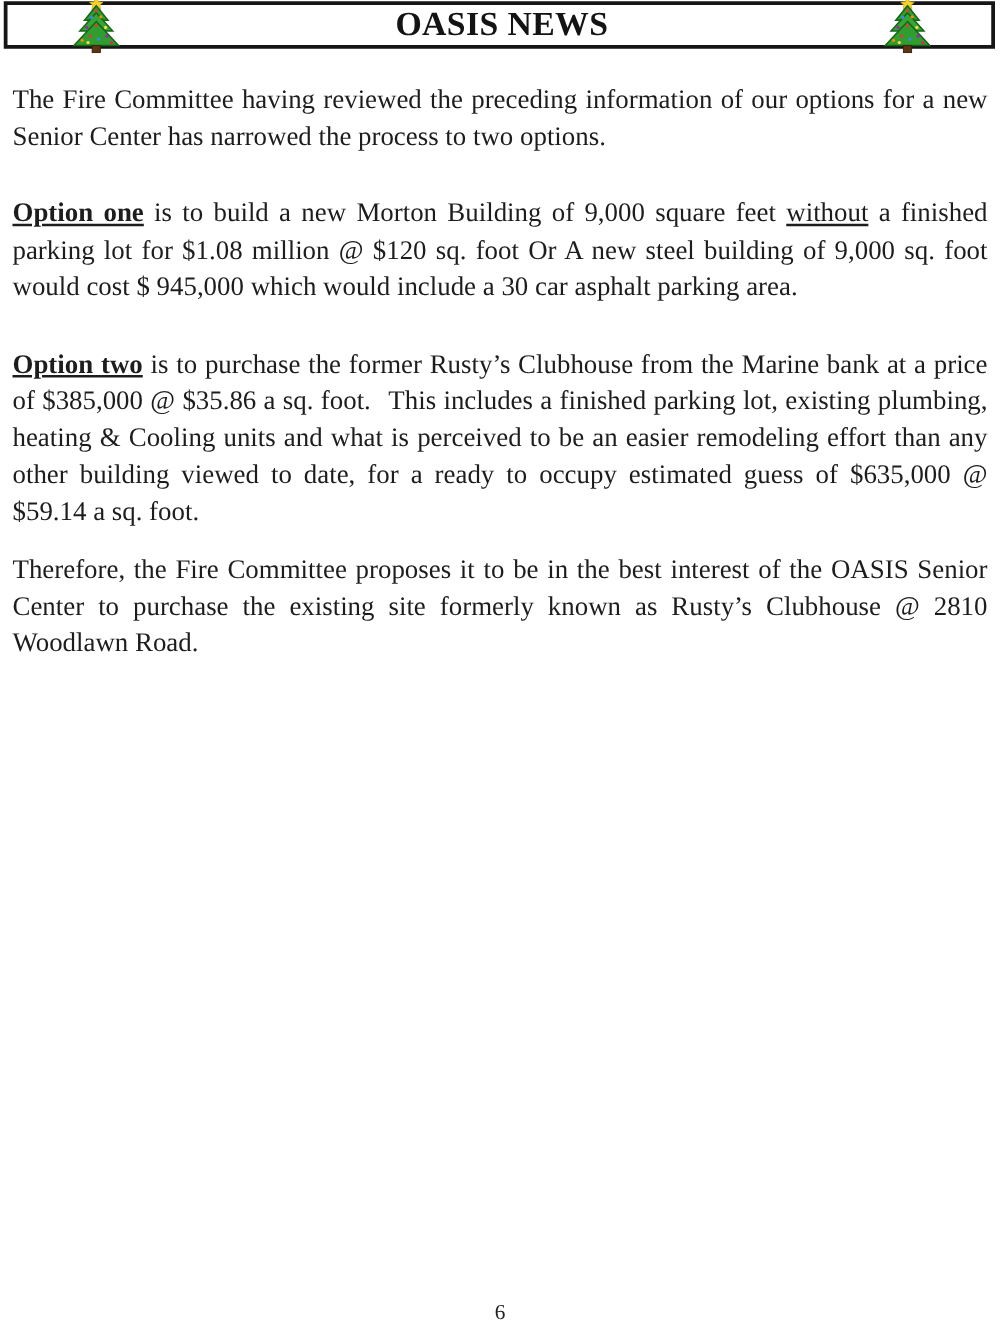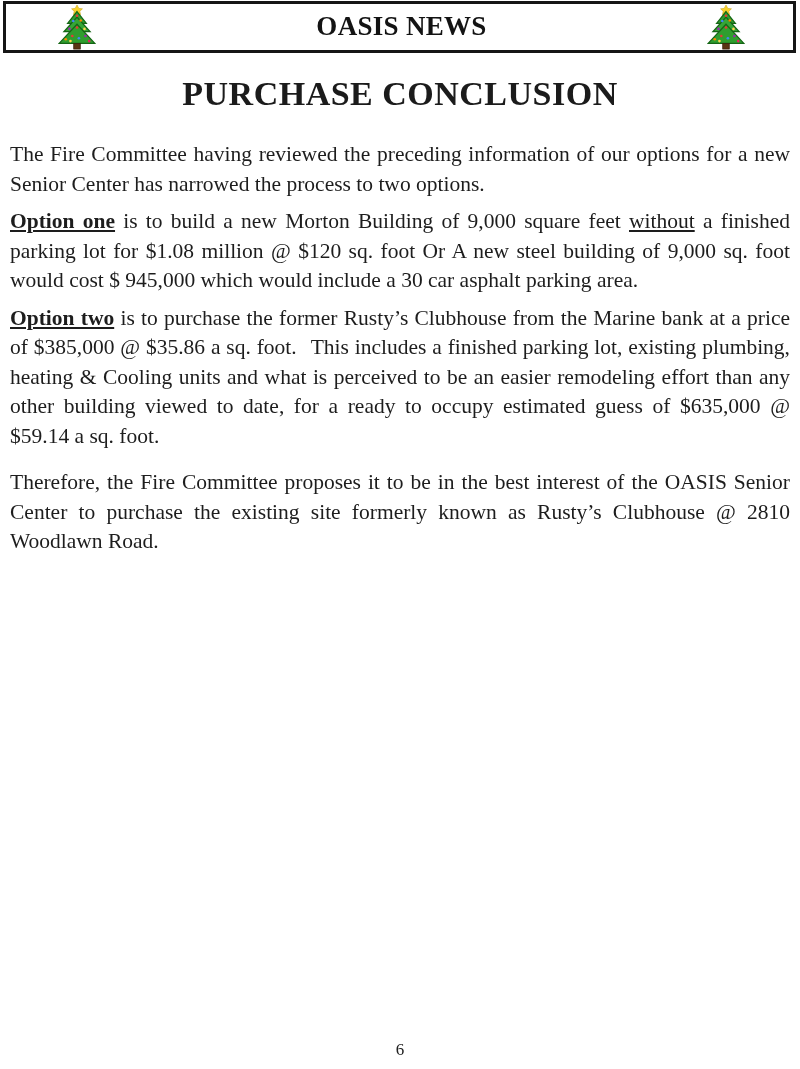--- a/index.html
+++ b/index.html
@@ -14,21 +14,21 @@
     height: 1069px;
     margin: 0 auto;
     background: #ffffff;
     overflow: hidden;
   }
   
   .masthead {
     position: absolute;
     left: 3px; top: 1px;
     width: 793px;
-    height: 52px;
+    height: 38px;
     border: 3px solid #161616;
     background: #ffffff;
     display: flex;
     align-items: center;
     justify-content: space-between;
     padding: 0 46px 0 50px;
   }
   .masthead-title {
     font-size: 27px;
     font-weight: bold;
@@ -56,21 +56,21 @@
     margin-bottom: 27px;
   }
   .body-text p {
     font-size: 21.5px;
     line-height: 29.5px;
     text-align: justify;
     color: #1d1d1d;
     margin-bottom: 3px;
     margin-top: 17px;
   }
-  .body-text p.gap-before { margin-top: 8px; }
+  .body-text p.gap-before { margin-top: 32px; }
   .lead { font-weight: bold; text-decoration: underline; }
   .u { text-decoration: underline; }
   .sgap { display: inline-block; width: 14px; }
   
   .page-number {
     position: absolute;
     left: 0; top: 1040px;
     width: 100%;
     text-align: center;
     font-size: 17px;
@@ -120,21 +120,20 @@
       <circle cx="9" cy="36.5" r="1.4" fill="#fb8c00"></circle>
       <circle cx="16" cy="33" r="1.4" fill="#e53935"></circle>
       <circle cx="23" cy="35.5" r="1.4" fill="#4285f4"></circle>
       <circle cx="30" cy="33" r="1.4" fill="#9c27b0"></circle>
       <circle cx="34" cy="38.5" r="1.4" fill="#e91e63"></circle>
       <circle cx="14" cy="38.5" r="1.4" fill="#ffd54f"></circle>
     </svg>
   </div>
 
   <div class="article">
-    <h1 class="article-title">PURCHASE CONCLUSION</h1>
 
     <div class="body-text">
       <p><span>The Fire Committee having reviewed the preceding information of our options for a new Senior Center has narrowed the process to two options.</span></p>
 
 
       <p class="gap-before"><span class="lead">Option one</span><span> is to build a new Morton Building of 9,000 square feet </span><span class="u">without</span><span> a finished parking lot for $1.08 million @ $120 sq. foot Or A new steel building of 9,000 sq. foot would cost $ 945,000 which would include a 30 car asphalt parking area.</span></p>
 
       <p class="gap-before"><span class="lead">Option two</span><span> is to purchase the former Rusty’s Clubhouse from the Marine bank at a price of $385,000 @ $35.86 a sq. foot.</span><span class="sgap"></span><span>This includes a finished parking lot, existing plumbing, heating &amp; Cooling units and what is perceived to be an easier remodeling effort than any other building viewed to date, for a ready to occupy estimated guess of $635,000 @ $59.14 a sq. foot.</span></p>
 
 

